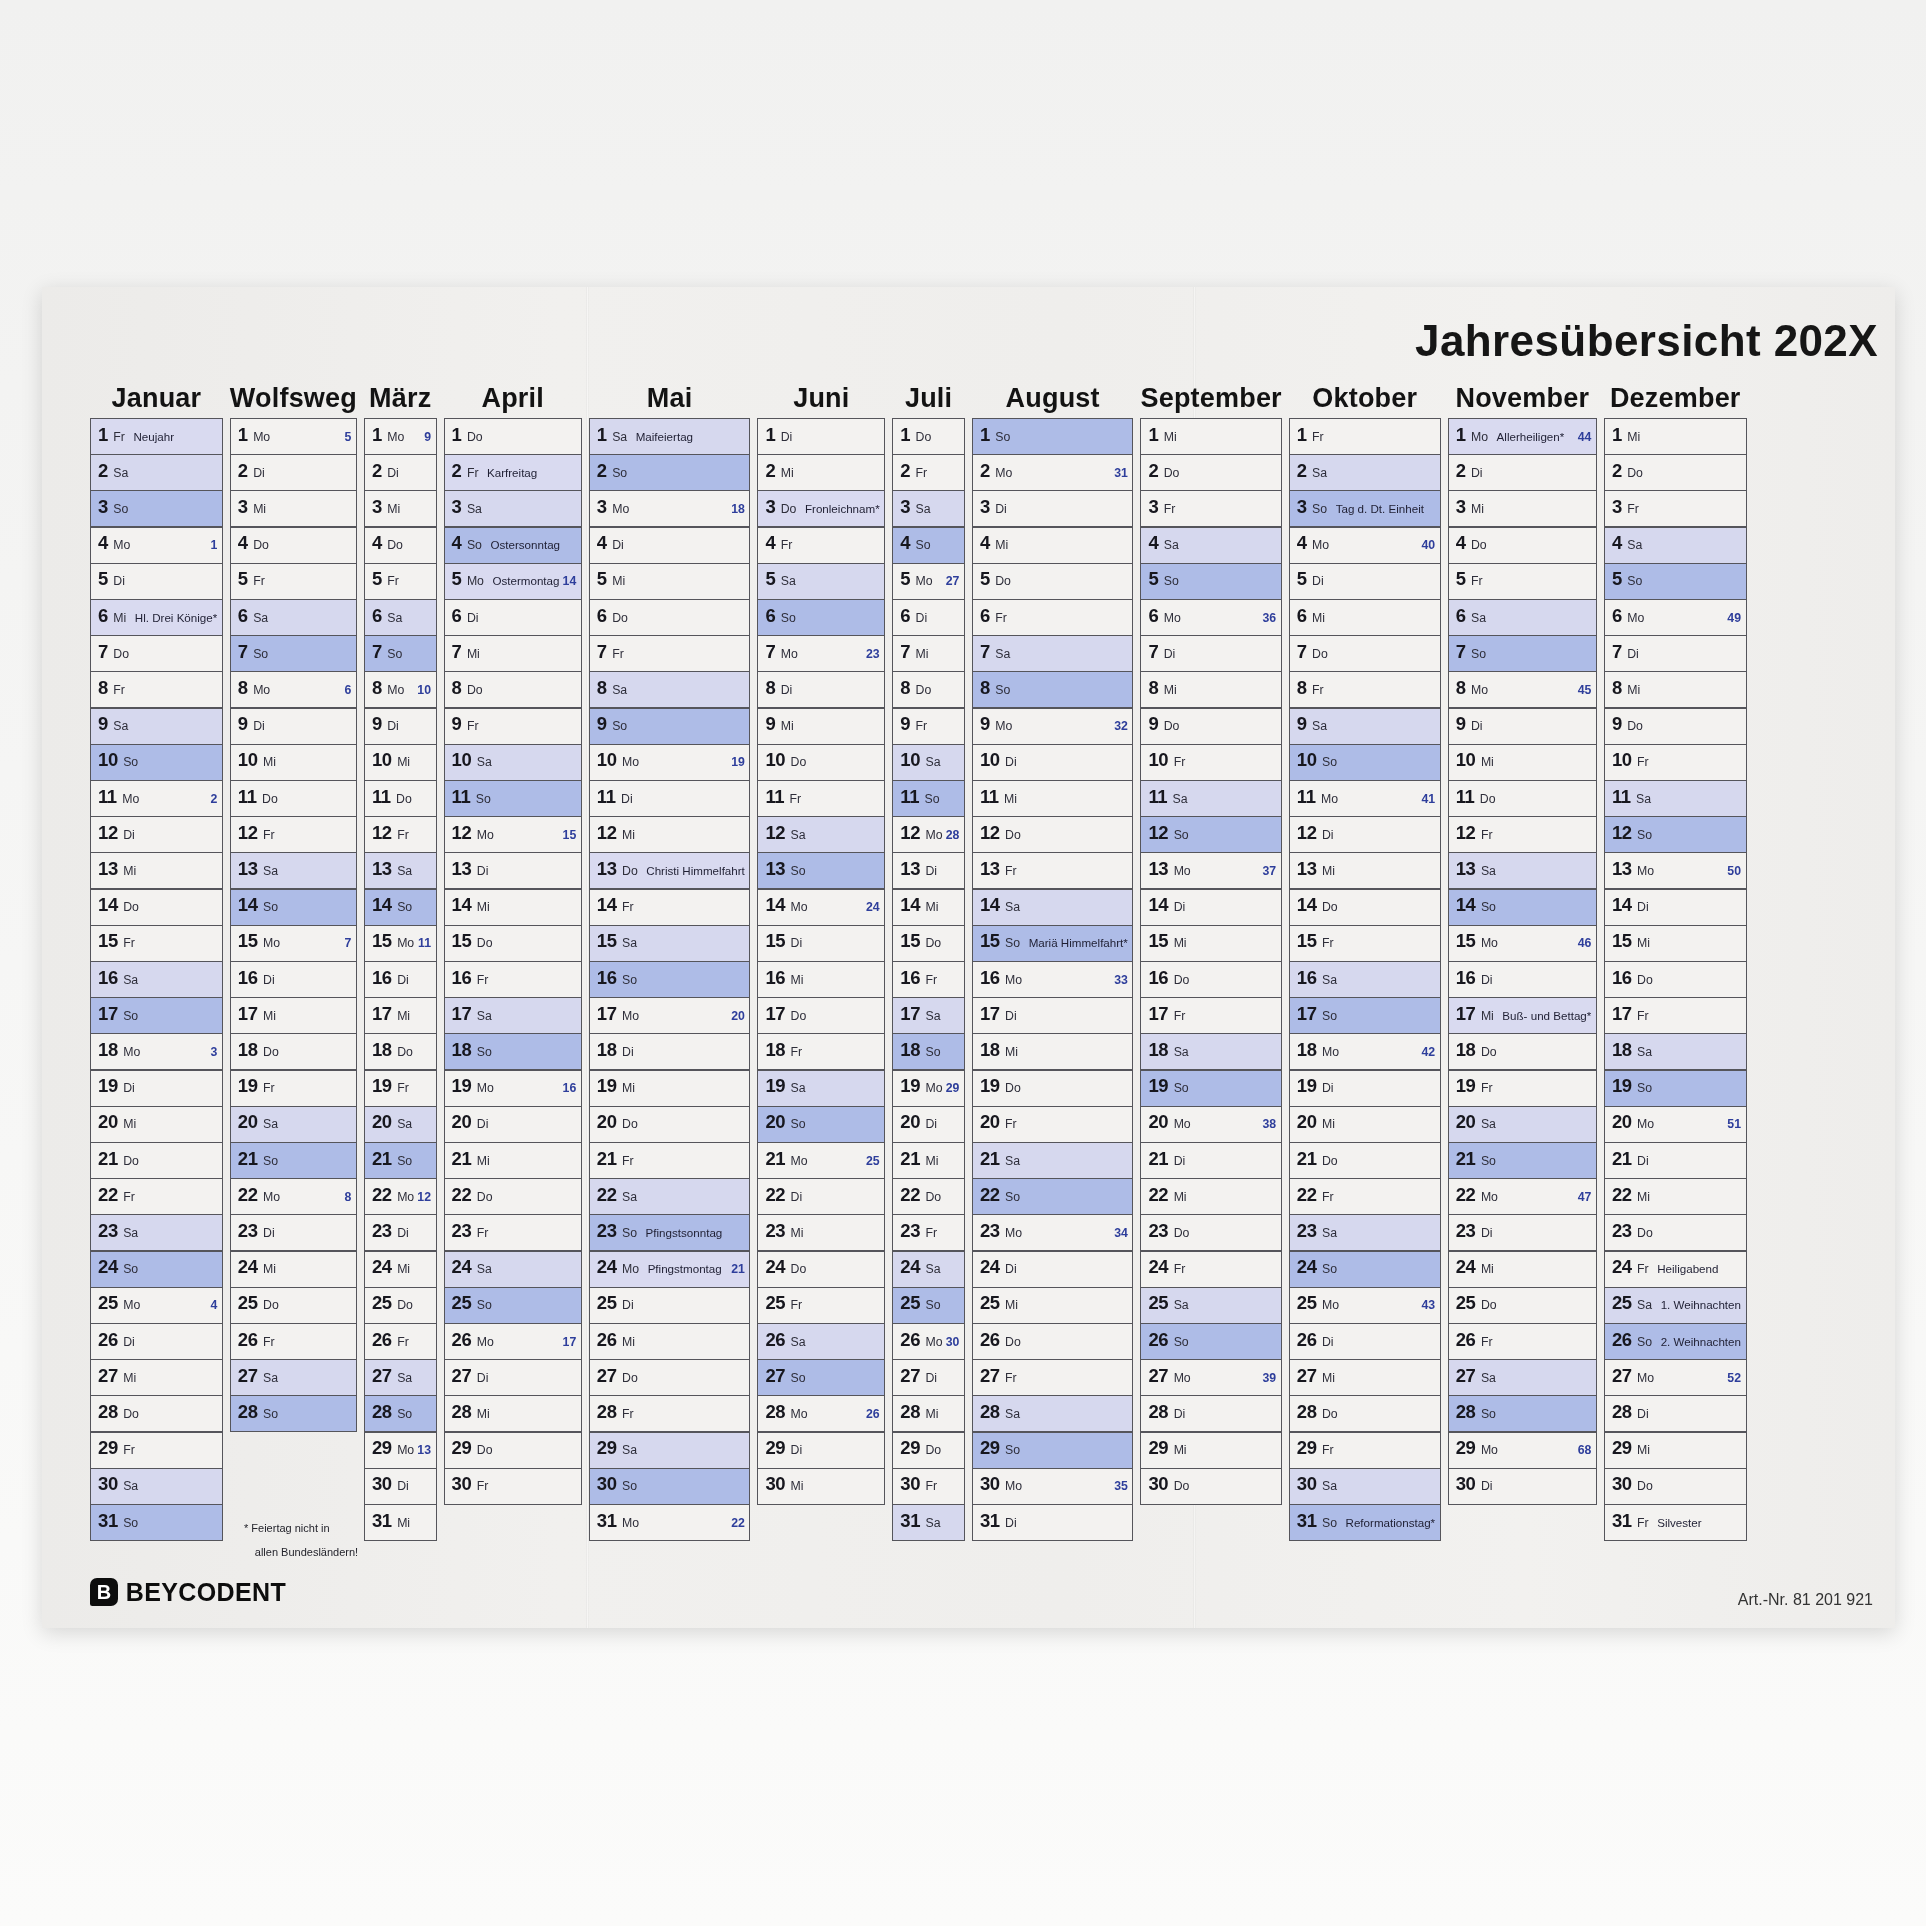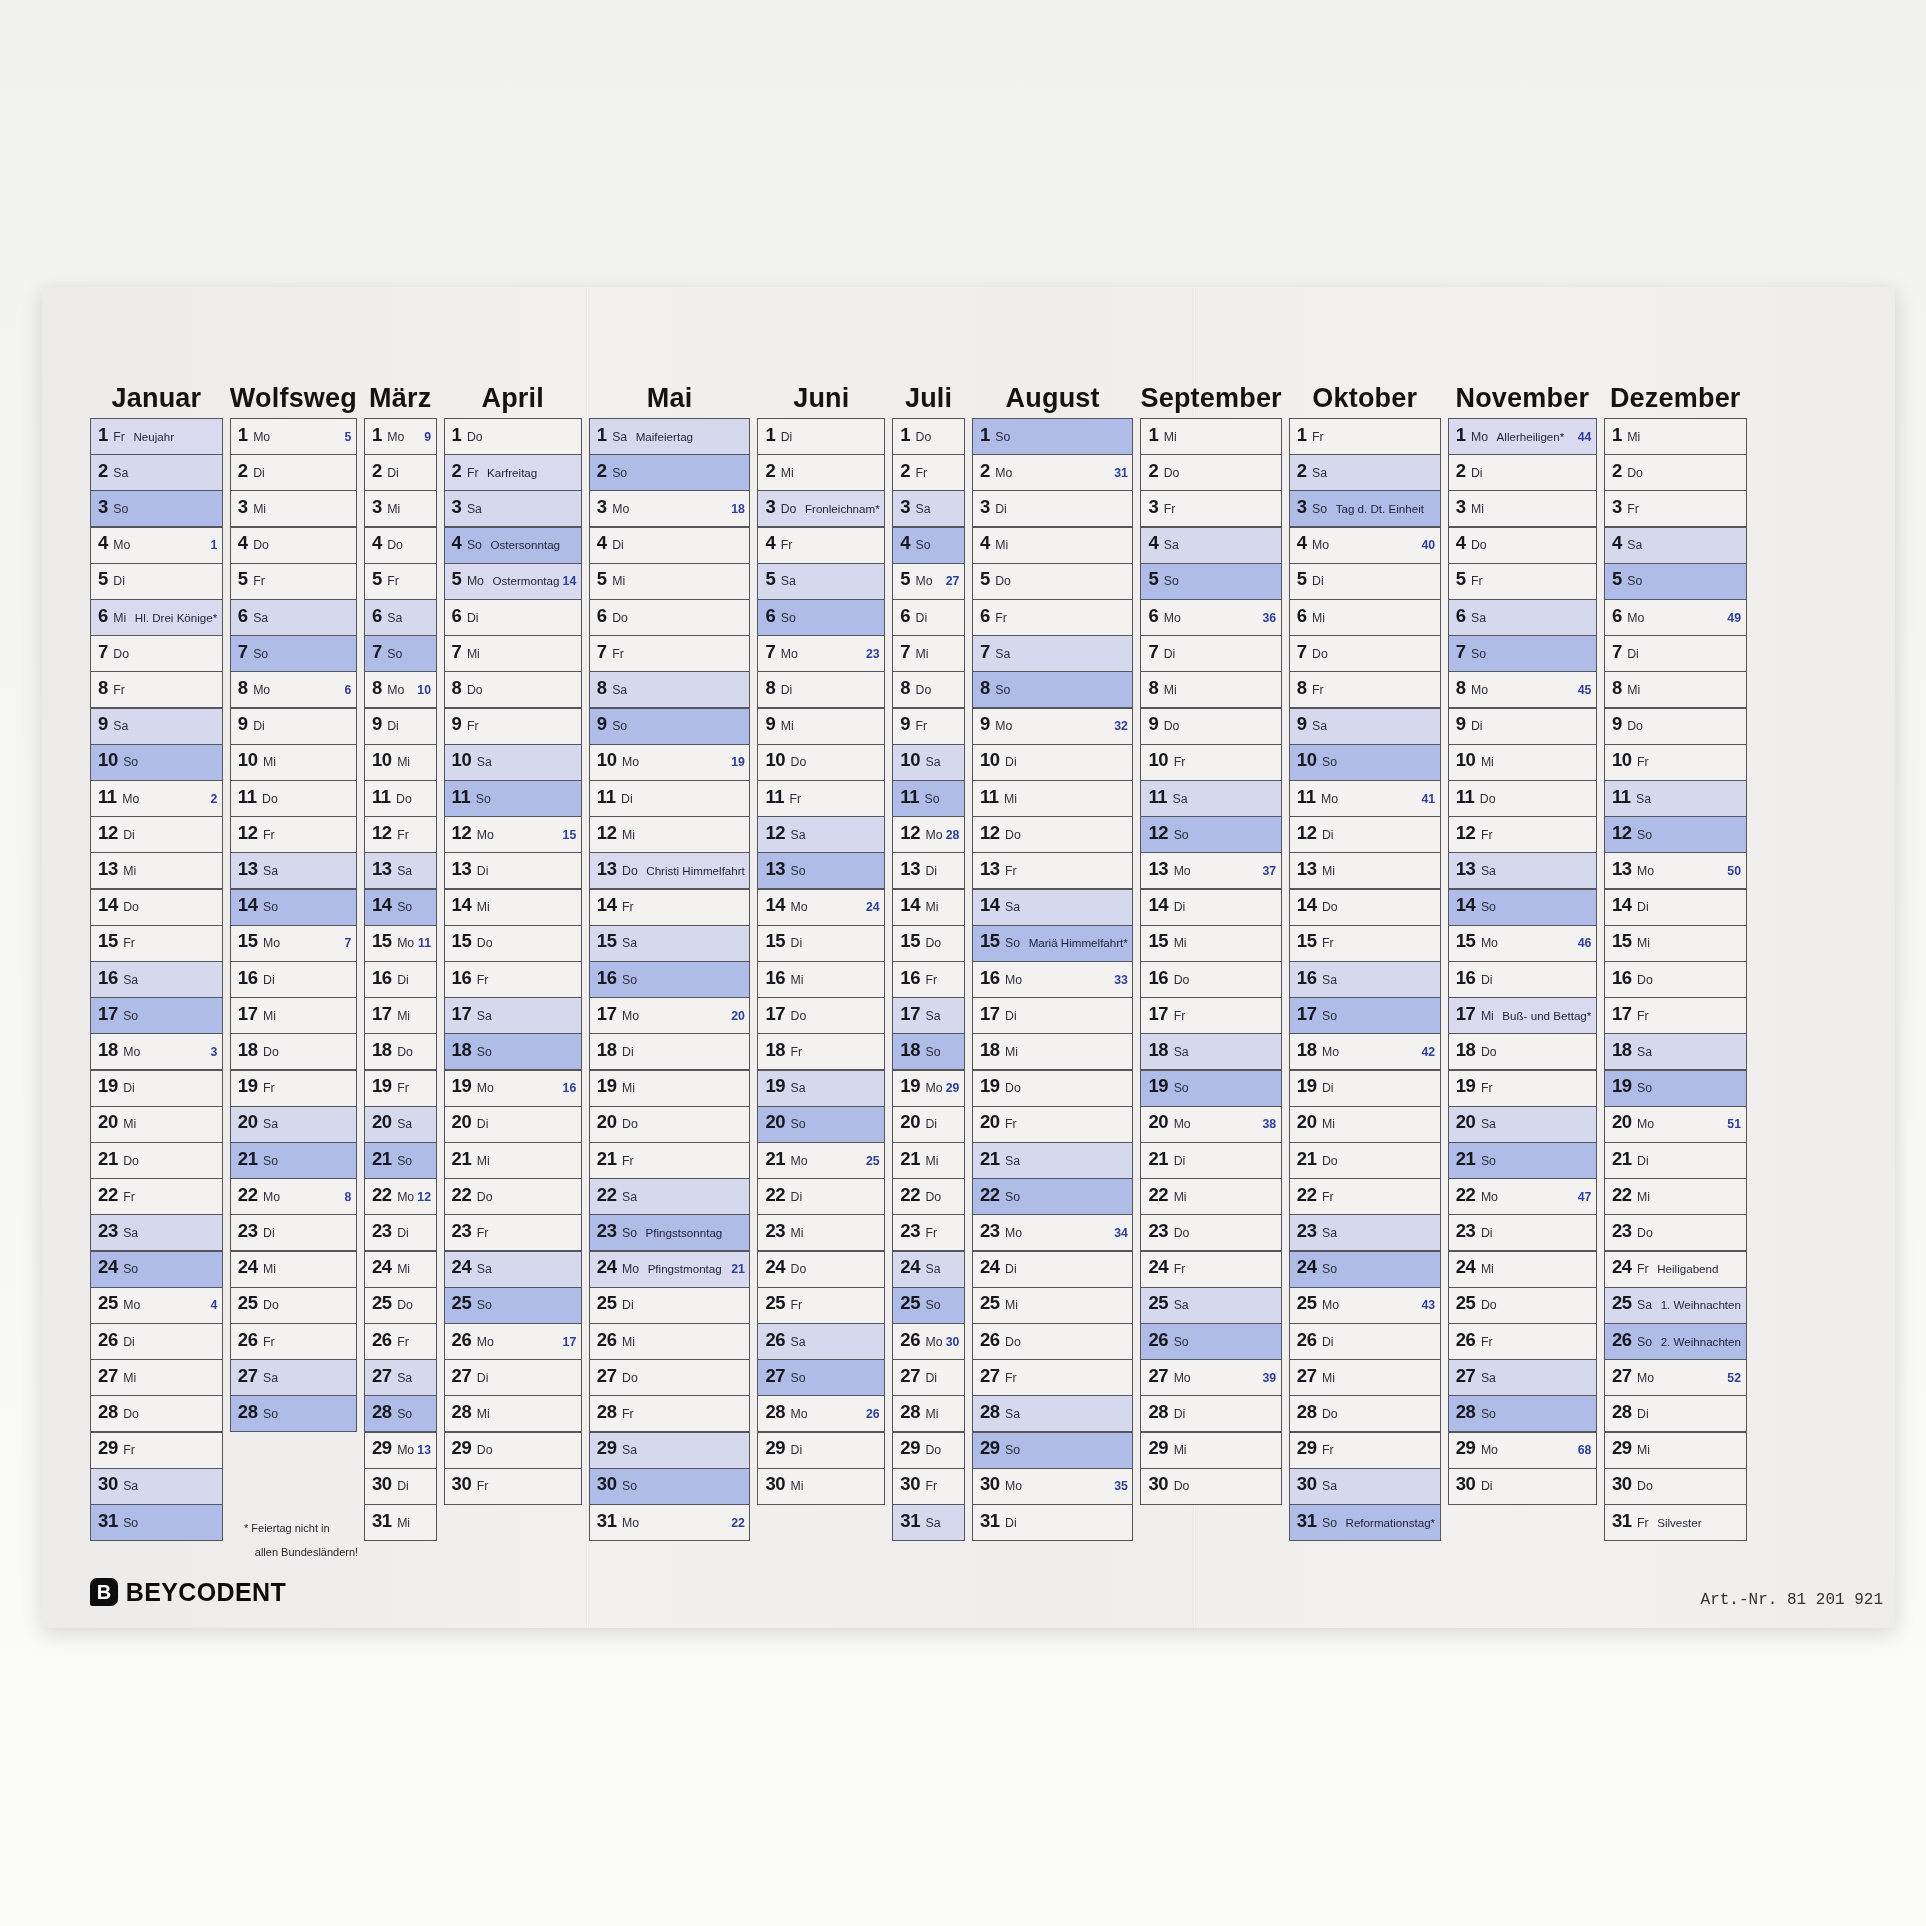--- a/index.html
+++ b/index.html
@@ -54,34 +54,35 @@
     position:absolute;left:48px;top:1288px;height:34px;
     display:flex;align-items:center;
   }
   .logo-badge{
     width:28px;height:28px;border-radius:7px 7px 7px 2.3px;background:#0d0d0d;
     color:#ffffff;font-size:20px;font-weight:800;
     display:flex;align-items:center;justify-content:center;margin-right:7.7px;
   }
   .brand{font-size:25px;font-weight:800;color:#0d0d0d;letter-spacing:0.4px;margin-right:19px;}
   .contact{font-size:16px;color:#3c3c3c;letter-spacing:0.2px;}
-  .artno{position:absolute;right:12px;top:1304px;font-size:16px;color:#333333;font-family:Liberation Mono, monospace;}
+  .artno{position:absolute;right:22px;top:1304px;font-size:16px;color:#333333;}
 </style>
 </head>
 <body style="--c-wd: #f3f2f0; --c-sa: #d6d8ee; --c-so: #aebce7; --c-hol: #d9daf0; --c-wk: #2e3e9b;">
 
 <div class="hole" style="left:45px;top:420px;"></div>
 <div class="hole" style="left:46px;top:747px;"></div>
 <div class="hole" style="left:45px;top:1006px;"></div>
 <div class="hole" style="left:48px;top:1476px;"></div>
 
 <div class="sheet">
   <div class="crease c1"></div>
   <div class="crease c2"></div>
 
+  <div class="title">Jahresübersicht 202X</div>
 
   <div class="months-grid" id="months">
       <div class="month">
         <div class="month-name">Januar</div>
         <div class="days">
           <div class="day-row hol">
             <span class="dnum">1</span>
             <span class="dwd">Fr</span>
             <span class="dhol">Neujahr</span>
           </div>

